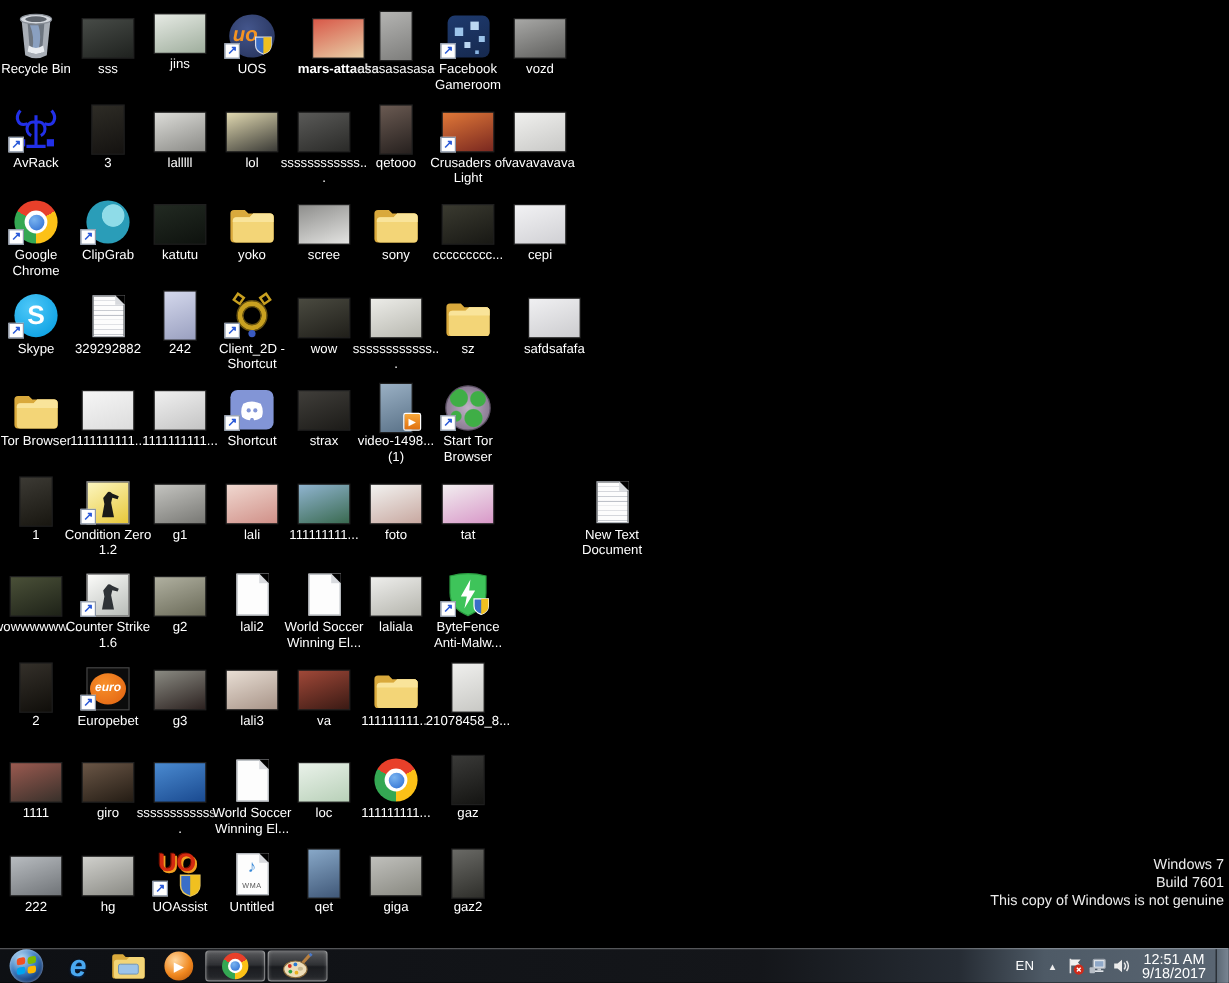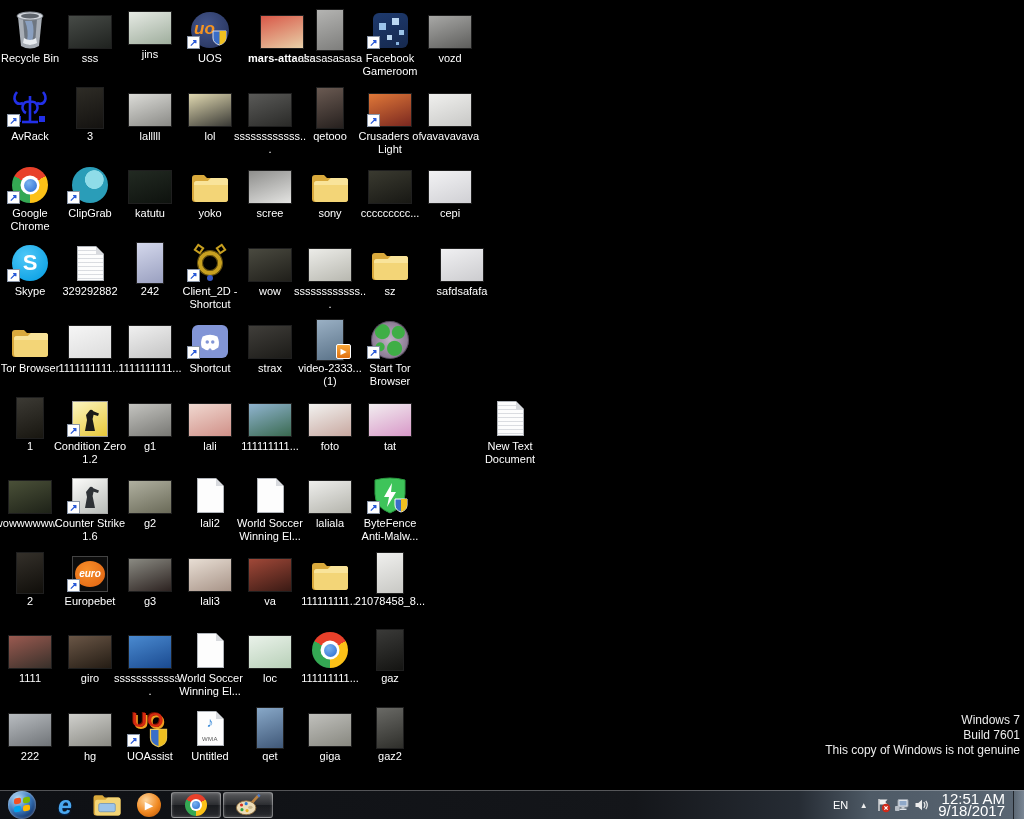--- a/index.html
+++ b/index.html
@@ -41,21 +41,21 @@
       border-top:1px solid rgba(255,255,255,.28);display:flex;align-items:center;}
   .tb-left{display:flex;align-items:center;height:100%;}
   .tb-ico{width:42px;height:27px;display:flex;align-items:center;justify-content:center;cursor:pointer;}
   .tb-btn{width:50px;height:26px;margin:0 1px;display:flex;align-items:center;justify-content:center;cursor:pointer;
       border:1px solid rgba(255,255,255,.4);border-radius:3px;
       background:linear-gradient(rgba(255,255,255,.30),rgba(255,255,255,.12) 48%,rgba(255,255,255,.04) 52%,rgba(255,255,255,.10));
       box-shadow:inset 0 0 3px rgba(255,255,255,.25);}
   #tray{margin-left:auto;display:flex;align-items:center;height:100%;color:#fff;}
   .tray-ico{width:19px;height:27px;display:flex;align-items:center;justify-content:center;cursor:pointer;position:relative;}
   #lang{font-size:11px;padding:0 6px;cursor:pointer;}
-  #clock{text-align:right;font-size:15px;line-height:12px;padding:0 8px;cursor:pointer;white-space:nowrap;}
+  #clock{text-align:center;font-size:12px;line-height:12px;padding:0 8px;cursor:pointer;white-space:nowrap;}
   #showdesk{width:11px;height:29px;border-left:1px solid #20242a;cursor:pointer;
       background:linear-gradient(90deg,#5c6874,#7a8694);}
   #watermark{position:absolute;right:4px;bottom:32px;text-align:right;color:#ececec;font-size:12px;line-height:15px;
       text-shadow:1px 1px 2px #000;}
   .chev{color:#eee;font-size:8px;}
   svg{display:block;}
 </style>
 </head>
 <body>
 
@@ -349,21 +349,21 @@
         <div class="glyph">
           <span class="thumb" style="background:linear-gradient(160deg,#403e3a,#1c1b18);outline:1px solid rgba(255,255,255,.12)"></span>
         </div>
         <div class="ilabel">strax</div>
       </div>
       <div class="icell" style="left: 300px; top: 316px;">
         <div class="glyph">
           <span class="thumb portrait" style="background:linear-gradient(160deg,#9ab0c4,#5a7288);outline:1px solid rgba(255,255,255,.12)"></span>
           <span class="playov">▶</span>
         </div>
-        <div class="ilabel">video-2333... (1)</div>
+        <div class="ilabel">video-1498... (1)</div>
       </div>
       <div class="icell" style="left: 360px; top: 316px;">
         <div class="glyph">
           <span class="circ" style="width:38px;height:38px;margin-bottom:1px;background:
       radial-gradient(circle at 30% 28%,#3fae46 7px,transparent 8px),
       radial-gradient(circle at 72% 30%,#3fae46 6px,transparent 7px),
       radial-gradient(circle at 62% 72%,#3fae46 7px,transparent 8px),
       radial-gradient(circle at 24% 68%,#3fae46 4px,transparent 5px),
       radial-gradient(circle at 50% 50%,#c0b2c6,#8a7a92 70%,#6a5c72);box-shadow:inset 0 0 0 1px #5a4e62"></span>
           <span class="sc">↗</span>

